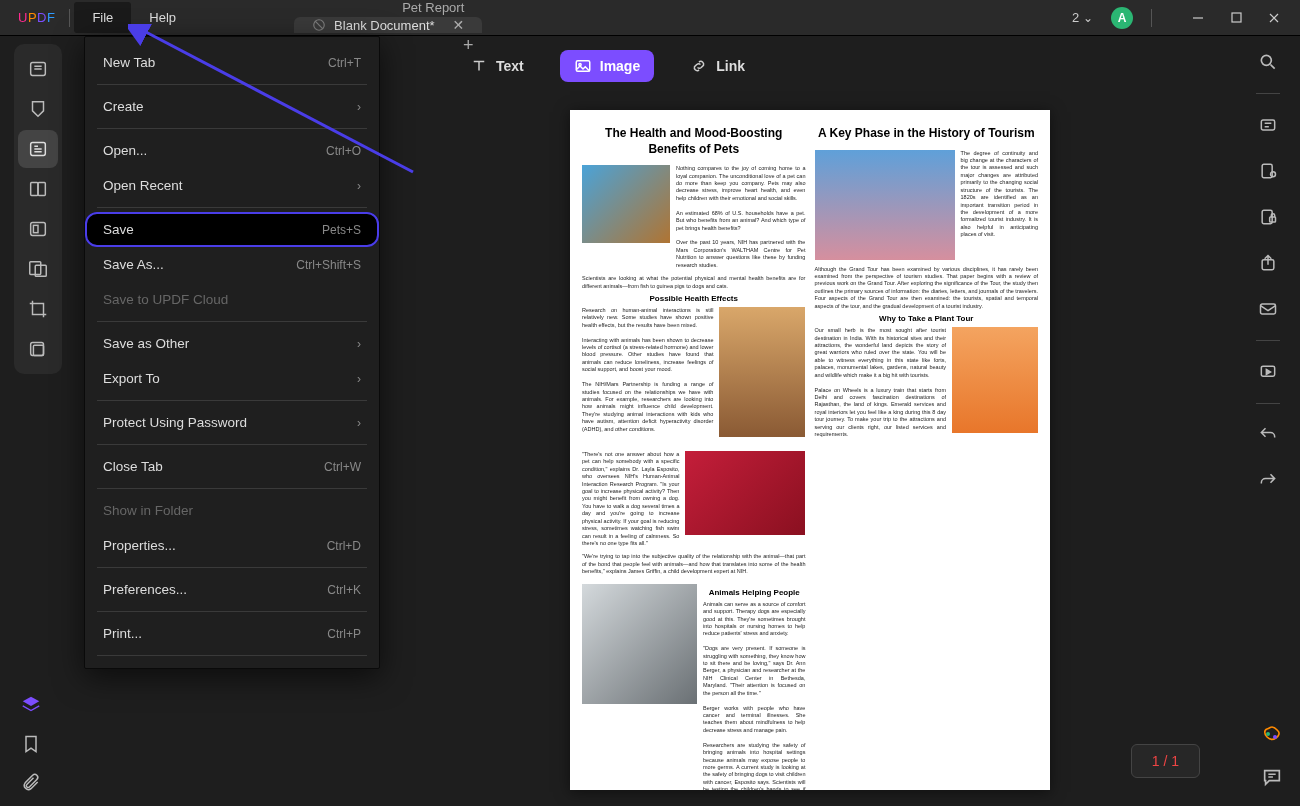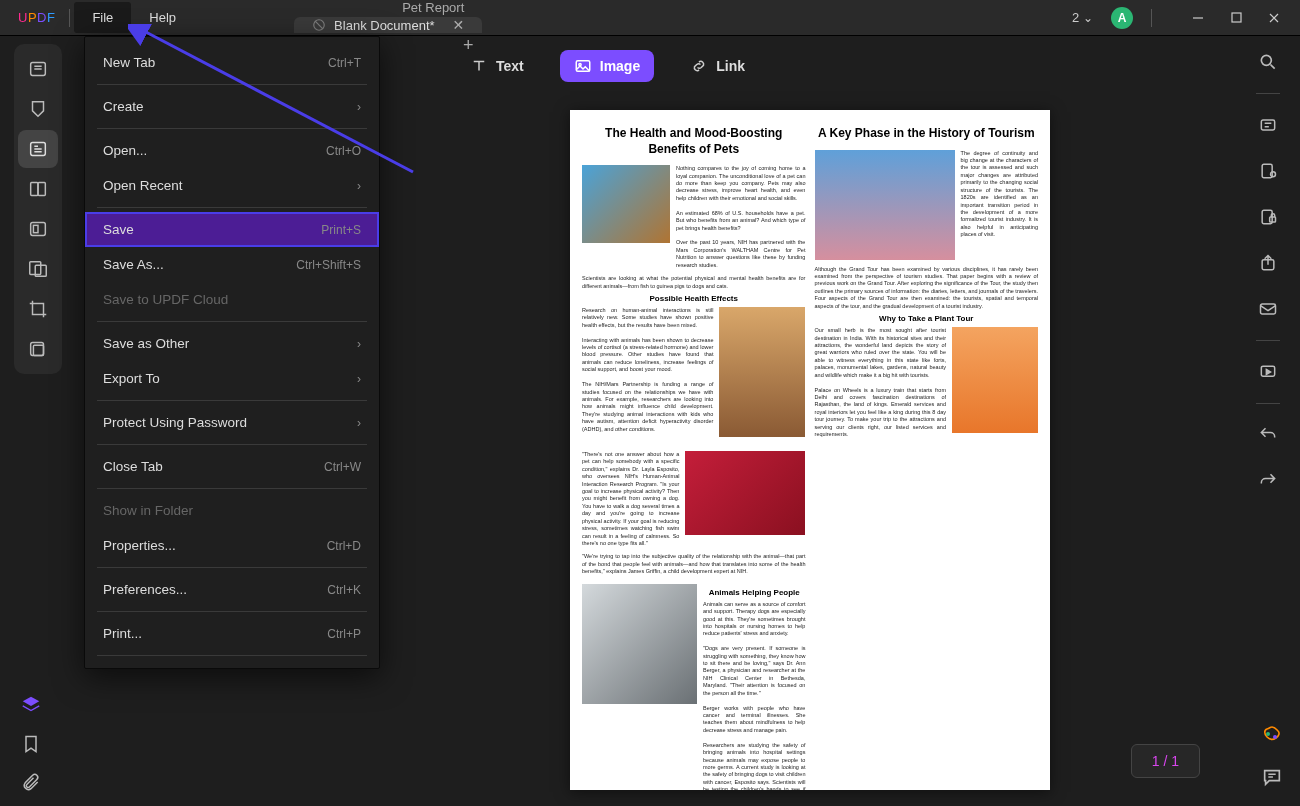--- a/index.html
+++ b/index.html
@@ -31,21 +31,21 @@
 
 .left-sidebar { position: absolute; left: 14px; top: 44px; width: 48px; background: #2a2a2a; border-radius: 10px; padding: 6px 0; display: flex; flex-direction: column; align-items: center; gap: 2px; }
 .ls-item { width: 40px; height: 38px; display: flex; align-items: center; justify-content: center; border-radius: 8px; cursor: pointer; }
 .ls-item.active { background: #444; }
 .ls-item svg { width: 22px; height: 22px; }
 .left-sidebar-bottom { position: absolute; left: 20px; bottom: 10px; display: flex; flex-direction: column; align-items: center; gap: 14px; }
 
 
 .file-menu { position: absolute; left: 84px; top: 36px; width: 296px; background: #1f1f1f; border: 1px solid #0a0a0a; border-radius: 2px; box-shadow: 0 8px 30px rgba(0,0,0,0.6); padding: 8px 0; z-index: 100; }
 .fm-item { display: flex; align-items: center; justify-content: space-between; padding: 10px 18px; font-size: 13.5px; cursor: pointer; }
-.fm-item.highlighted { background: #4c1d95; outline: 2px solid #4a3de8; outline-offset: -2px; border-radius: 0; }
+.fm-item.highlighted { background: #000000; outline: 2px solid #4a3de8; outline-offset: -2px; border-radius: 12px; }
 .fm-item.disabled { color: #666; cursor: default; }
 .fm-shortcut { color: #888; font-size: 12px; }
 .fm-chevron { color: #888; font-size: 12px; }
 .fm-sep { height: 1px; background: #3a3a3a; margin: 4px 12px; }
 
 
 .arrow { position: absolute; left: 128px; top: 24px; z-index: 200; pointer-events: none; }
 
 
 .doc-toolbar { position: absolute; left: 456px; top: 50px; display: flex; gap: 22px; align-items: center; font-weight: bold; }
@@ -65,21 +65,21 @@
 .clearfix::after { content:""; display:table; clear:both; }
 
 
 .right-sidebar { position: absolute; right: 10px; top: 44px; width: 44px; display: flex; flex-direction: column; align-items: center; gap: 10px; }
 .rs-item { width: 36px; height: 36px; display: flex; align-items: center; justify-content: center; cursor: pointer; border-radius: 6px; }
 .rs-item svg { width: 20px; height: 20px; stroke: #bbb; }
 .rs-sep { width: 24px; height: 1px; background: #444; margin: 3px 0; }
 .right-sidebar-bottom { position: absolute; right: 16px; bottom: 14px; display: flex; flex-direction: column; align-items: center; gap: 14px; }
 
 
-.page-ind { position: absolute; right: 100px; bottom: 28px; background: rgba(40,40,40,0.9); border: 1px solid #444; border-radius: 6px; padding: 8px 20px; font-size: 14px; color: #d946ef; }
+.page-ind { position: absolute; right: 100px; bottom: 28px; background: rgba(40,40,40,0.9); border: 1px solid #444; border-radius: 6px; padding: 8px 20px; font-size: 14px; color: #ef4444; }
 
 
 .right-scrolltrack { position: absolute; right: 62px; top: 100px; width: 8px; height: 640px; border-radius: 4px; }
 </style>
 </head>
 <body>
 
 <div class="titlebar">
   <div class="logo">
     <span class="c1">U</span><span class="c2">P</span><span class="c3">D</span><span class="c4">F</span>
@@ -205,21 +205,21 @@
       <span>Open...</span>
       <span class="fm-shortcut">Ctrl+O</span>
     </div>
   <div class="fm-item">
       <span>Open Recent</span>
       <span class="fm-chevron">›</span>
     </div>
   <div class="fm-sep"></div>
   <div class="fm-item highlighted">
       <span>Save</span>
-      <span class="fm-shortcut">Print+S</span>
+      <span class="fm-shortcut">Pets+S</span>
     </div>
   <div class="fm-item">
       <span>Save As...</span>
       <span class="fm-shortcut">Ctrl+Shift+S</span>
     </div>
   <div class="fm-item disabled">
       <span>Save to UPDF Cloud</span>
     </div>
   <div class="fm-sep"></div>
   <div class="fm-item">

